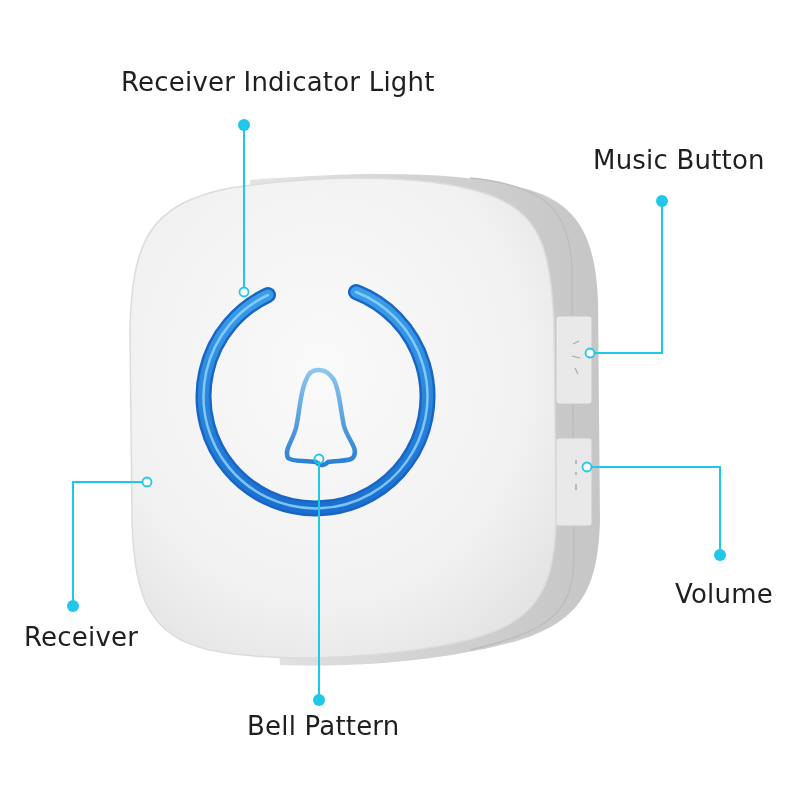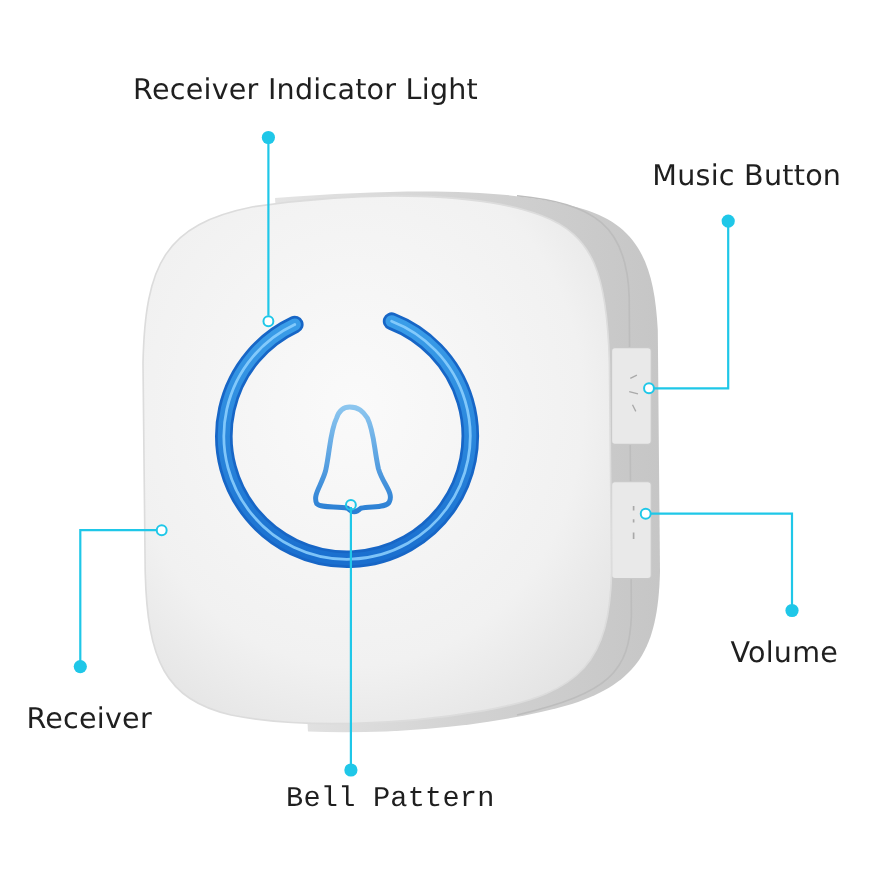--- a/index.html
+++ b/index.html
@@ -2,21 +2,21 @@
 <html><head>
 <meta charset="utf-8">
 <style>
   html, body { margin: 0; padding: 0; background: #ffffff; }
   body { width: 800px; height: 800px; position: relative; overflow: hidden;
          font-family: "DejaVu Sans", "Liberation Sans", sans-serif; }
   .stage { position: absolute; left: 0; top: 0; width: 800px; height: 672px; }
   svg.art { position: absolute; left: 0; top: 0; }
   .label { position: absolute; color: #1f1f1f; font-size: 26px; line-height: 30px;
            white-space: nowrap; letter-spacing: 0.2px; }
-  .label.center { text-align: left; }
+  .label.center { text-align: center; }
 </style>
 </head>
 <body>
 
 <div class="stage">
 
   <svg class="art" width="800" height="800" viewBox="0 0 800 800">
     <defs>
       <linearGradient id="sideGrad" x1="0" y1="0" x2="1" y2="0">
         <stop offset="0" stop-color="#e4e4e4"></stop>
@@ -94,16 +94,16 @@
   </svg>
 
   <div class="label" style="left:121px; top:67px;">Receiver Indicator Light</div>
 
   <div class="label" style="left:581px; top:145px;margin-left:12px;">Music Button</div>
 
   <div class="label center" style="left:664px; top:579px; width:120px;">
     <div>Volume</div>
   </div>
 
-  <div class="label" style="left:24px; top:639px;text-align:center;">Receiver</div>
+  <div class="label" style="left:24px; top:622px;text-align:center;">Receiver</div>
 
-  <div class="label" style="left:260px; top:711px;font-family:Liberation Mono, monospace;">Bell Pattern</div>
+  <div class="label" style="left:247px; top:711px;">Bell Pattern</div>
 </div>
 
 </body></html>

